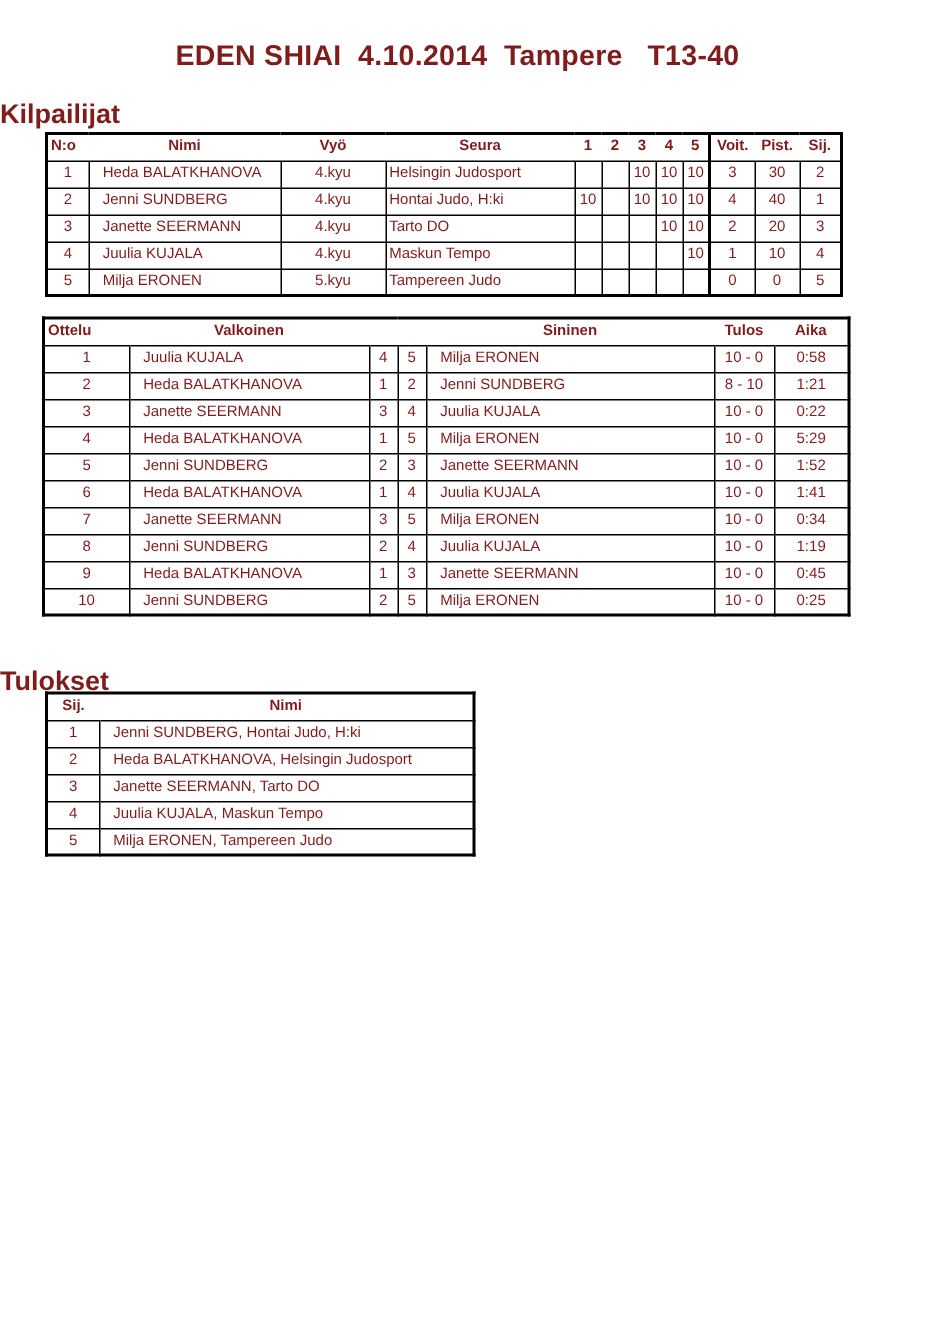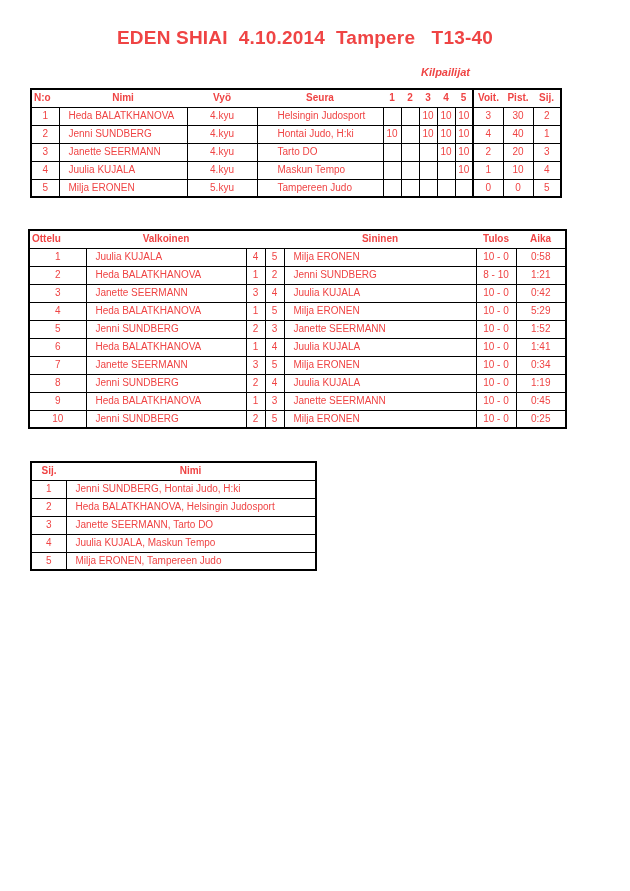--- a/index.html
+++ b/index.html
@@ -1,38 +1,38 @@
 <!DOCTYPE html>
 <html><head>
 <meta charset="utf-8">
 <style>
   html,body{margin:0;padding:0;background:#fff;}
   .page{position:relative;width:630px;height:891px;background:#fff;overflow:hidden;
-        font-family:"Liberation Sans","DejaVu Sans",sans-serif;color:#ef4444;}
+        font-family:"Liberation Sans","DejaVu Sans",sans-serif;color:#7f1d1d;}
   .title{position:absolute;top:27px;left:0;width:610px;text-align:center;
          font-size:19px;font-weight:bold;white-space:pre;letter-spacing:0.2px;}
   .count{position:absolute;top:54px;left:0;width:600px;text-align:right;
          font-size:10px;font-weight:bold;}
-  .sec{position:absolute;font-size:11px;font-weight:bold;text-align:right;font-style:italic;}
+  .sec{position:absolute;font-size:18px;font-weight:bold;text-align:left;}
   .sec.k{top:66px;left:0;width:470px;}
   .sec.o{top:214px;left:0;width:552px;}
   .sec.t{top:444px;left:0;width:344px;}
   table{position:absolute;border-collapse:collapse;table-layout:fixed;
         border:2px solid #000;background:#fff;}
   .t1{left:30px;top:88px;width:530px;}
-  .t2{left:28px;top:229px;width:537px;}
+  .t2{left:28px;top:211px;width:537px;}
   .t3{left:30px;top:461px;width:285px;}
   tr{height:18px;}
   th,td{border:1px solid #000;padding:0 3px;font-size:10px;line-height:12px;
         overflow:hidden;white-space:nowrap;vertical-align:middle;}
   th{font-weight:bold;text-align:center;border-left:none;border-right:none;margin-left:12px;}
   th.l{text-align:left;padding-left:2px;}
   td.c{text-align:center;padding:0 1px;}
   td.l{text-align:left;padding-left:9px;margin-top:40px;}
-  td.l2{text-align:left;padding-left:20px;}
+  td.l2{text-align:left;padding-left:2px;}
   .bl2{border-left:2px solid #000 !important;}
 </style>
 </head>
 <body>
 
 <div class="page">
 
   <div class="title">EDEN SHIAI  4.10.2014  Tampere   T13-40</div>
 
   <div class="sec k">Kilpailijat</div>
@@ -183,21 +183,21 @@
         <td class="c">8 - 10</td>
         <td class="c">1:21</td>
       </tr>
         <tr>
         <td class="c">3</td>
         <td class="l">Janette SEERMANN</td>
         <td class="c">3</td>
         <td class="c">4</td>
         <td class="l">Juulia KUJALA</td>
         <td class="c">10 - 0</td>
-        <td class="c">0:42</td>
+        <td class="c">0:22</td>
       </tr>
         <tr>
         <td class="c">4</td>
         <td class="l">Heda BALATKHANOVA</td>
         <td class="c">1</td>
         <td class="c">5</td>
         <td class="l">Milja ERONEN</td>
         <td class="c">10 - 0</td>
         <td class="c">5:29</td>
       </tr>
@@ -251,20 +251,21 @@
         <td class="l">Jenni SUNDBERG</td>
         <td class="c">2</td>
         <td class="c">5</td>
         <td class="l">Milja ERONEN</td>
         <td class="c">10 - 0</td>
         <td class="c">0:25</td>
       </tr>
       </tbody>
   </table>
 
+  <div class="sec t">Tulokset</div>
   <table class="t3">
     <colgroup>
       <col style="width:35px">
         <col style="width:250px">
     </colgroup>
     <thead>
       <tr>
         <th>Sij.</th>
         <th>Nimi</th>
       </tr>

